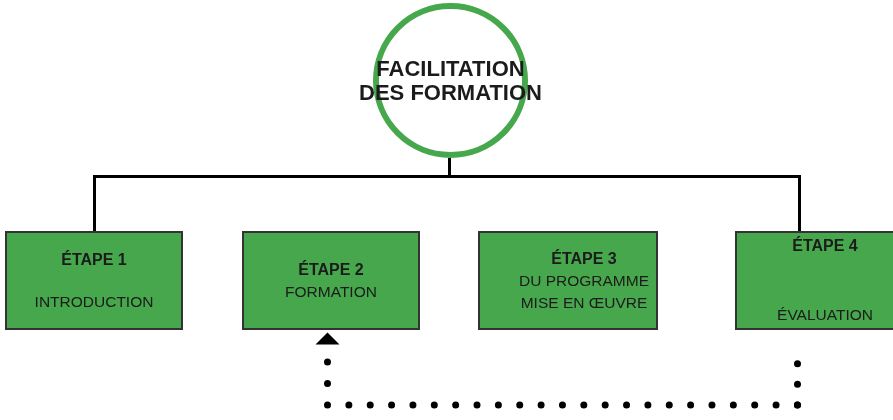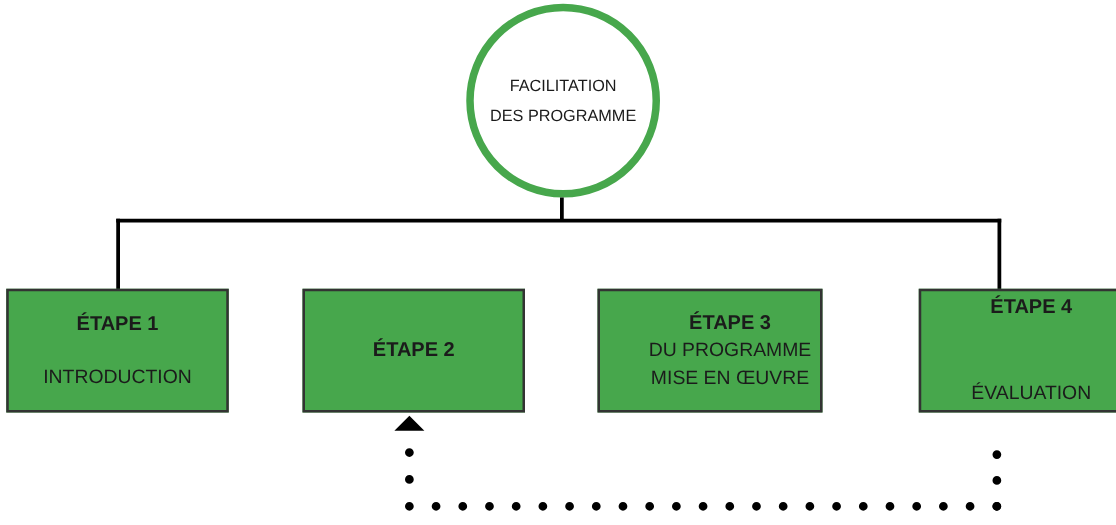--- a/index.html
+++ b/index.html
@@ -29,22 +29,22 @@
     border: 6px solid var(--green);
     border-radius: 50%;
     background: var(--background);
     display: flex;
     flex-direction: column;
     align-items: center;
     justify-content: center;
     text-align: center;
   }
   .circle .title-line {
-    font-size: 13px;
-    font-weight: normal;
+    font-size: 22px;
+    font-weight: bold;
     line-height: 24px;
     color: var(--text);
     white-space: nowrap;
   }
 
   
   .connector { position: absolute; background: var(--line); }
   .stem        { left: 448px; top: 158px; width: 3px; height: 19px; }
   .h-rail      { left: 93px;  top: 175px; width: 708px; height: 3px; }
   .drop-left   { left: 93px;  top: 175px; width: 3px; height: 57px; }
@@ -98,35 +98,36 @@
   }
   .arrowhead { fill: var(--line); }
 </style>
 </head>
 <body>
 
 <div class="canvas">
 
   <div class="circle">
     <div class="title-line">FACILITATION</div>
-    <div class="title-line">DES PROGRAMME</div>
+    <div class="title-line">DES FORMATION</div>
   </div>
 
   <div class="connector stem"></div>
   <div class="connector h-rail"></div>
   <div class="connector drop-left"></div>
   <div class="connector drop-right"></div>
 
   <div class="step-box step-1">
     <div class="step-label">ÉTAPE 1</div>
     <div class="step-desc-line">INTRODUCTION</div>
   </div>
 
   <div class="step-box step-2">
     <div class="step-label">ÉTAPE 2</div>
+    <div class="step-desc-line">FORMATION</div>
   </div>
 
   <div class="step-box step-3">
     <div class="step-label">ÉTAPE 3</div>
     <div class="step-desc-line">DU PROGRAMME</div>
     <div class="step-desc-line">MISE EN ŒUVRE</div>
   </div>
 
   <div class="step-box step-4">
     <div class="step-label">ÉTAPE 4</div>

